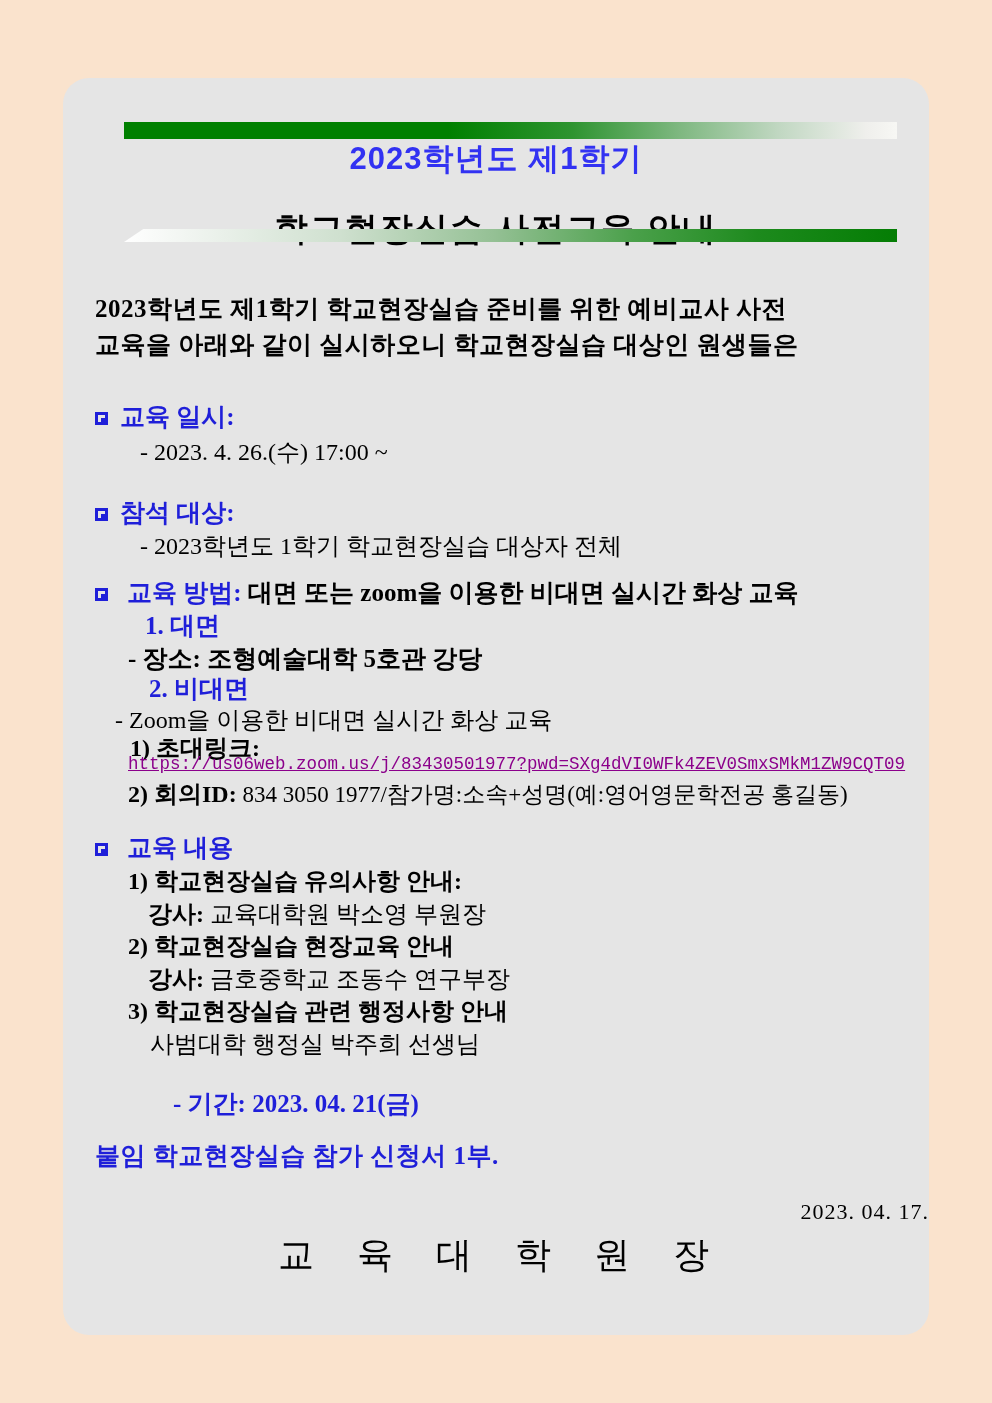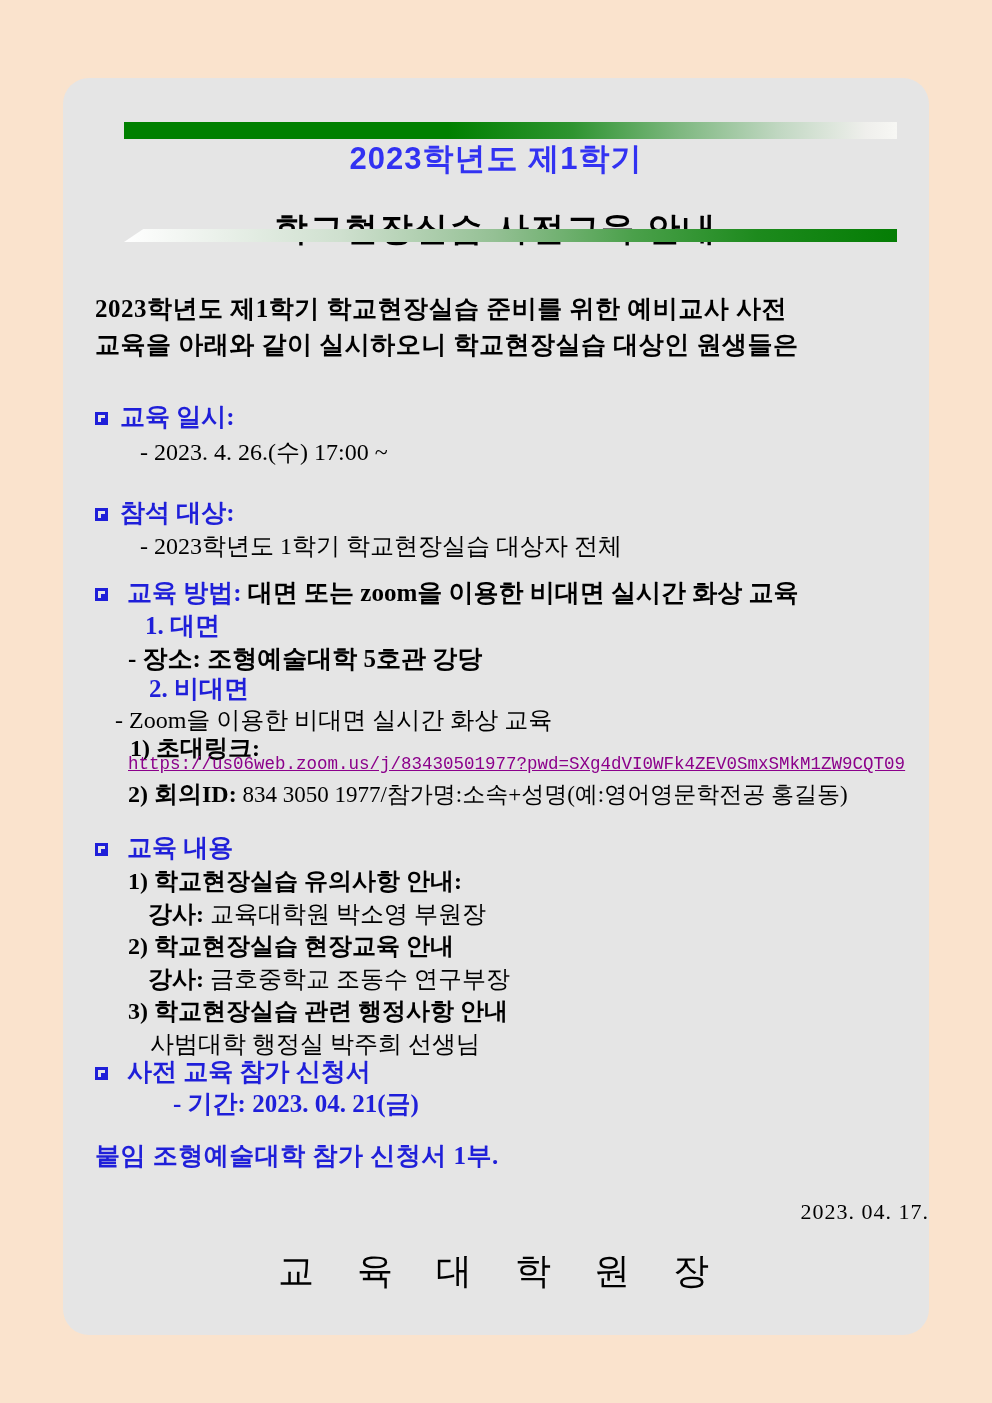--- a/index.html
+++ b/index.html
@@ -65,21 +65,21 @@
     font-size:17.5px; color:#8b008b; text-decoration:underline;
     letter-spacing:0px; cursor:pointer;
   }
   .meeting { font-size:23px; }
 
   .attach { left:32px; font-size:25px; font-weight:bold; color:#1f1fd9; letter-spacing:0.5px; }
 
   .footer-date { left:0; width:100%; text-align:right; font-size:22px; letter-spacing:1px; }
   .signature {
     left:0; width:100%; text-align:center;
-    font-size:36px; letter-spacing:5px; word-spacing:24px;margin-top:16px;
+    font-size:36px; letter-spacing:5px; word-spacing:24px;
   }
 </style>
 </head>
 <body>
 
 <div class="card">
 
   <div class="bar bar-top"></div>
   <div class="abs title1">2023학년도 제1학기</div>
   <div class="abs title2">학교현장실습 사전교육 안내</div>
@@ -104,21 +104,20 @@
   <div class="abs meeting" style="left:65px; top:700px"><span class="bold" style="font-size:24px">2) 회의ID:</span> <span>834 3050 1977/참가명:소속+성명(예:영어영문학전공 홍길동)</span></div>
 
   <div class="abs heading gap-wide" style="top:753px"><span class="bullet"></span><span>교육 내용</span></div>
   <div class="abs item bold" style="left:65px; top:787px">1) 학교현장실습 유의사항 안내:</div>
   <div class="abs item" style="left:85px; top:820px"><span class="bold">강사:</span> <span>교육대학원 박소영 부원장</span></div>
   <div class="abs item bold" style="left:65px; top:852px">2) 학교현장실습 현장교육 안내</div>
   <div class="abs item" style="left:85px; top:885px"><span class="bold">강사:</span> <span>금호중학교 조동수 연구부장</span></div>
   <div class="abs item bold" style="left:65px; top:917px">3) 학교현장실습 관련 행정사항 안내</div>
   <div class="abs item" style="left:87px; top:950px">사범대학 행정실 박주희 선생님</div>
 
-  <div class="abs heading gap-wide" style="top:977px"><span class="bullet"></span><span>사전 교육 참가 신청서</span></div>
   <div class="abs item bold blue" style="left:70px; top:1009px; font-size:25px">- 기간: 2023. 04. 21(금)</div>
 
-  <div class="abs attach" style="top:1061px">붙임   조형예술대학 참가 신청서  1부.</div>
+  <div class="abs attach" style="top:1061px">붙임   학교현장실습 참가 신청서  1부.</div>
 
   <div class="abs footer-date" style="top:1121px">2023. 04. 17.</div>
   <div class="abs signature" style="top:1153px">교 육 대 학 원 장</div>
 
 </div>
 
 </body></html>

